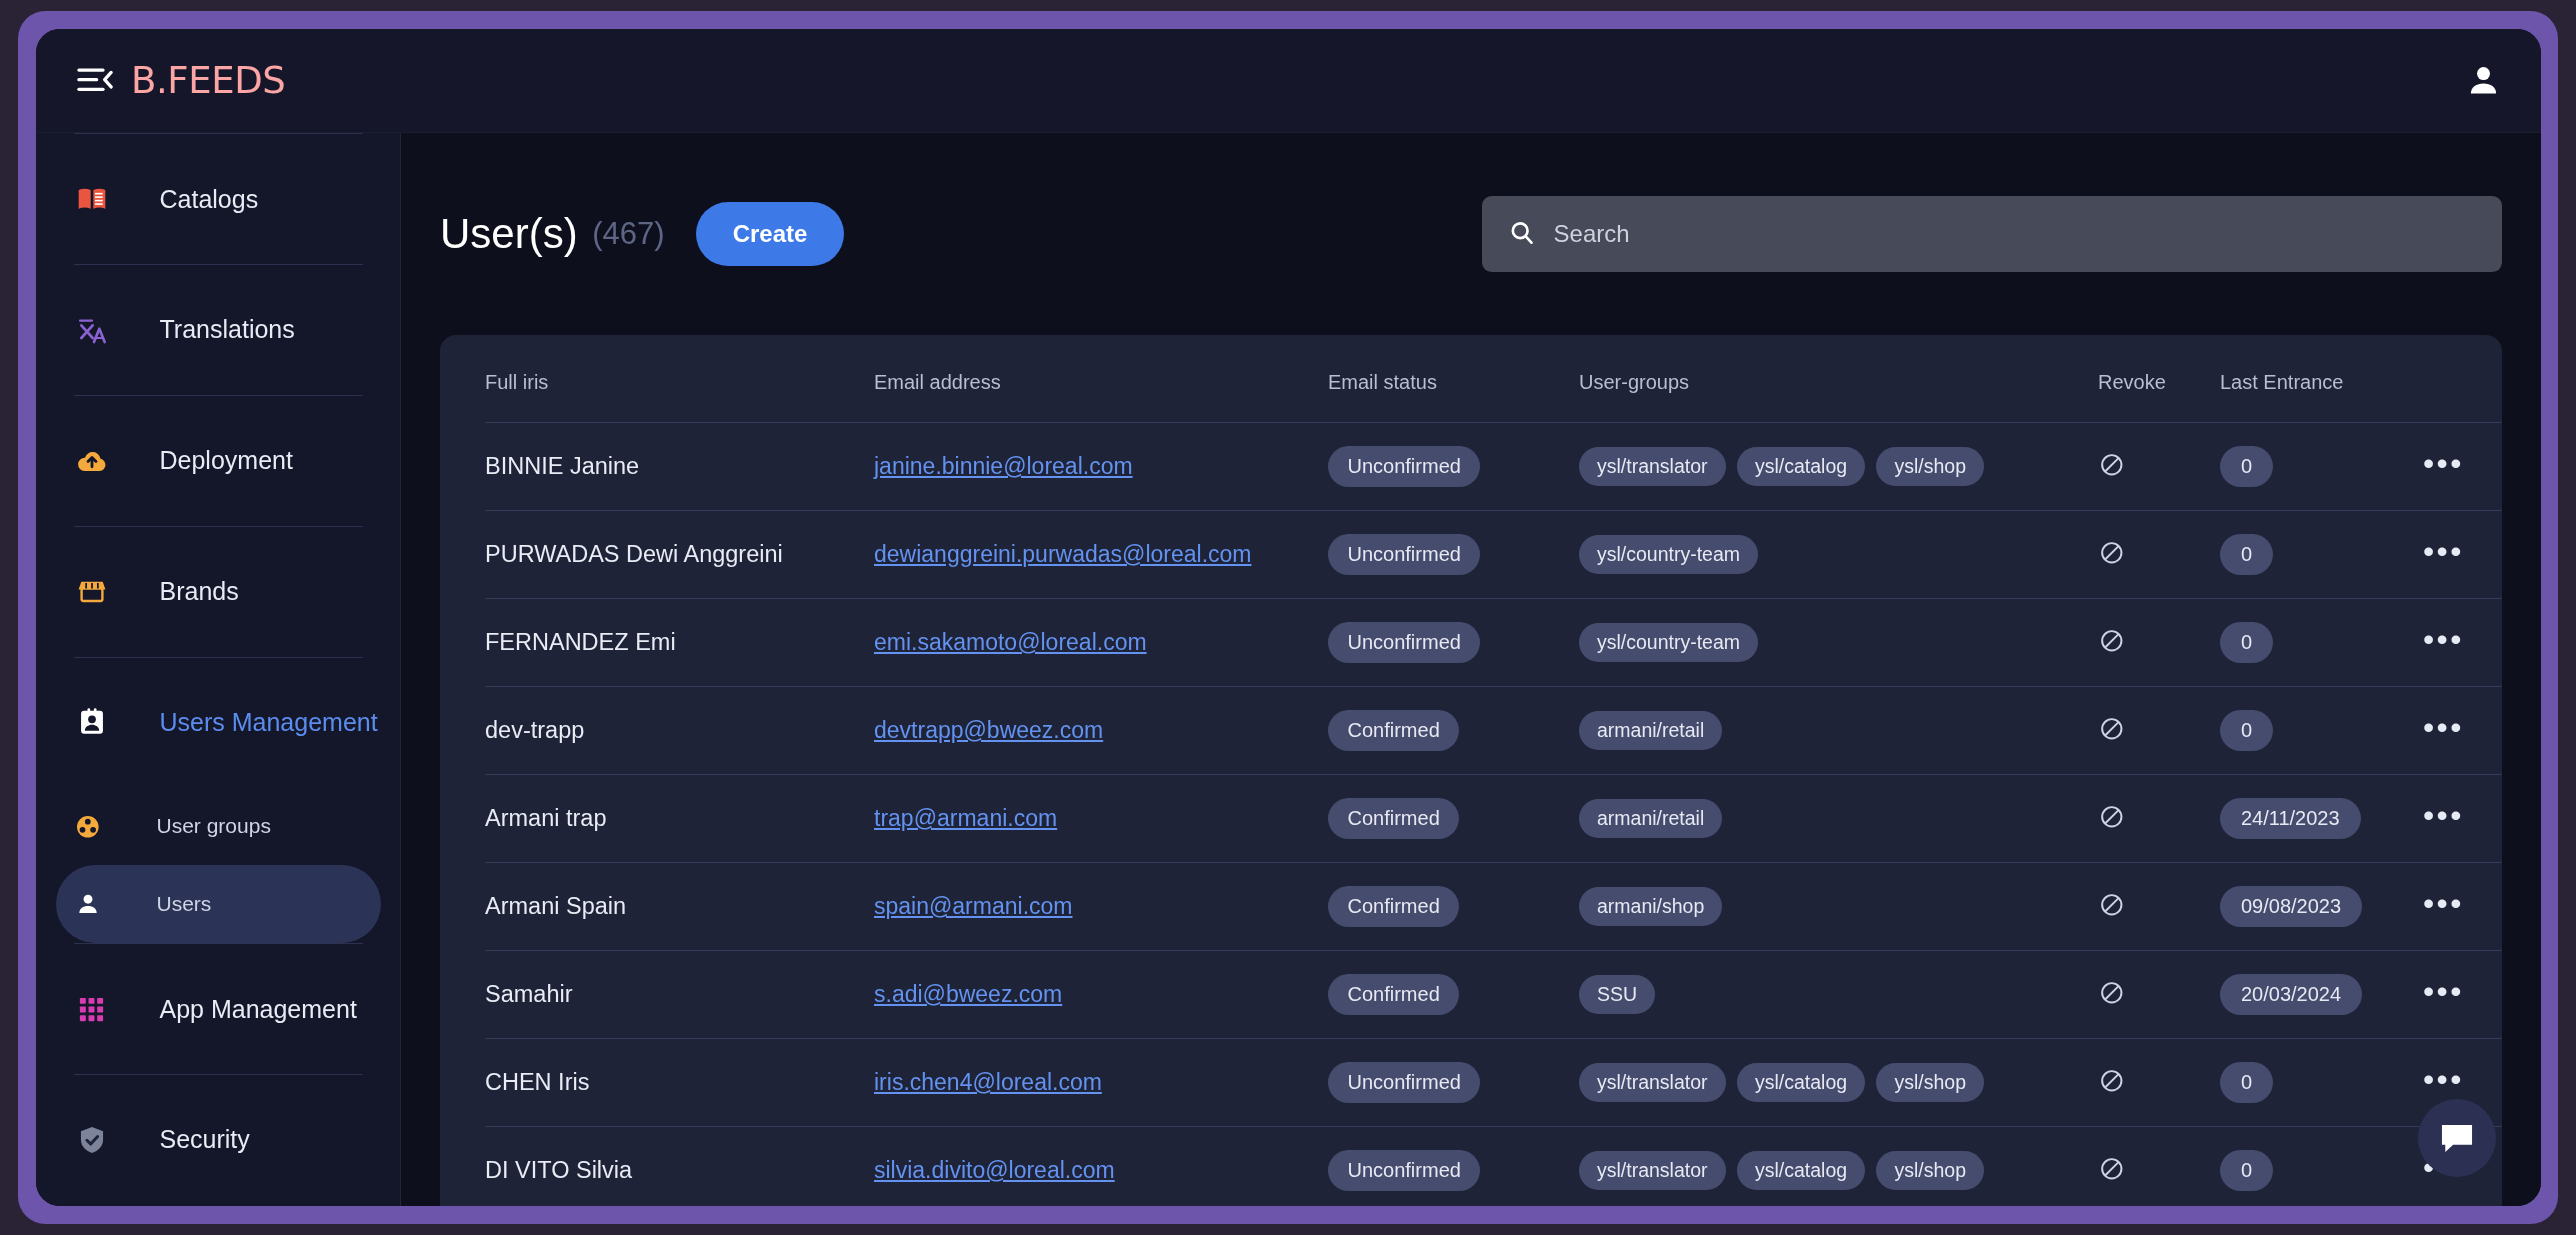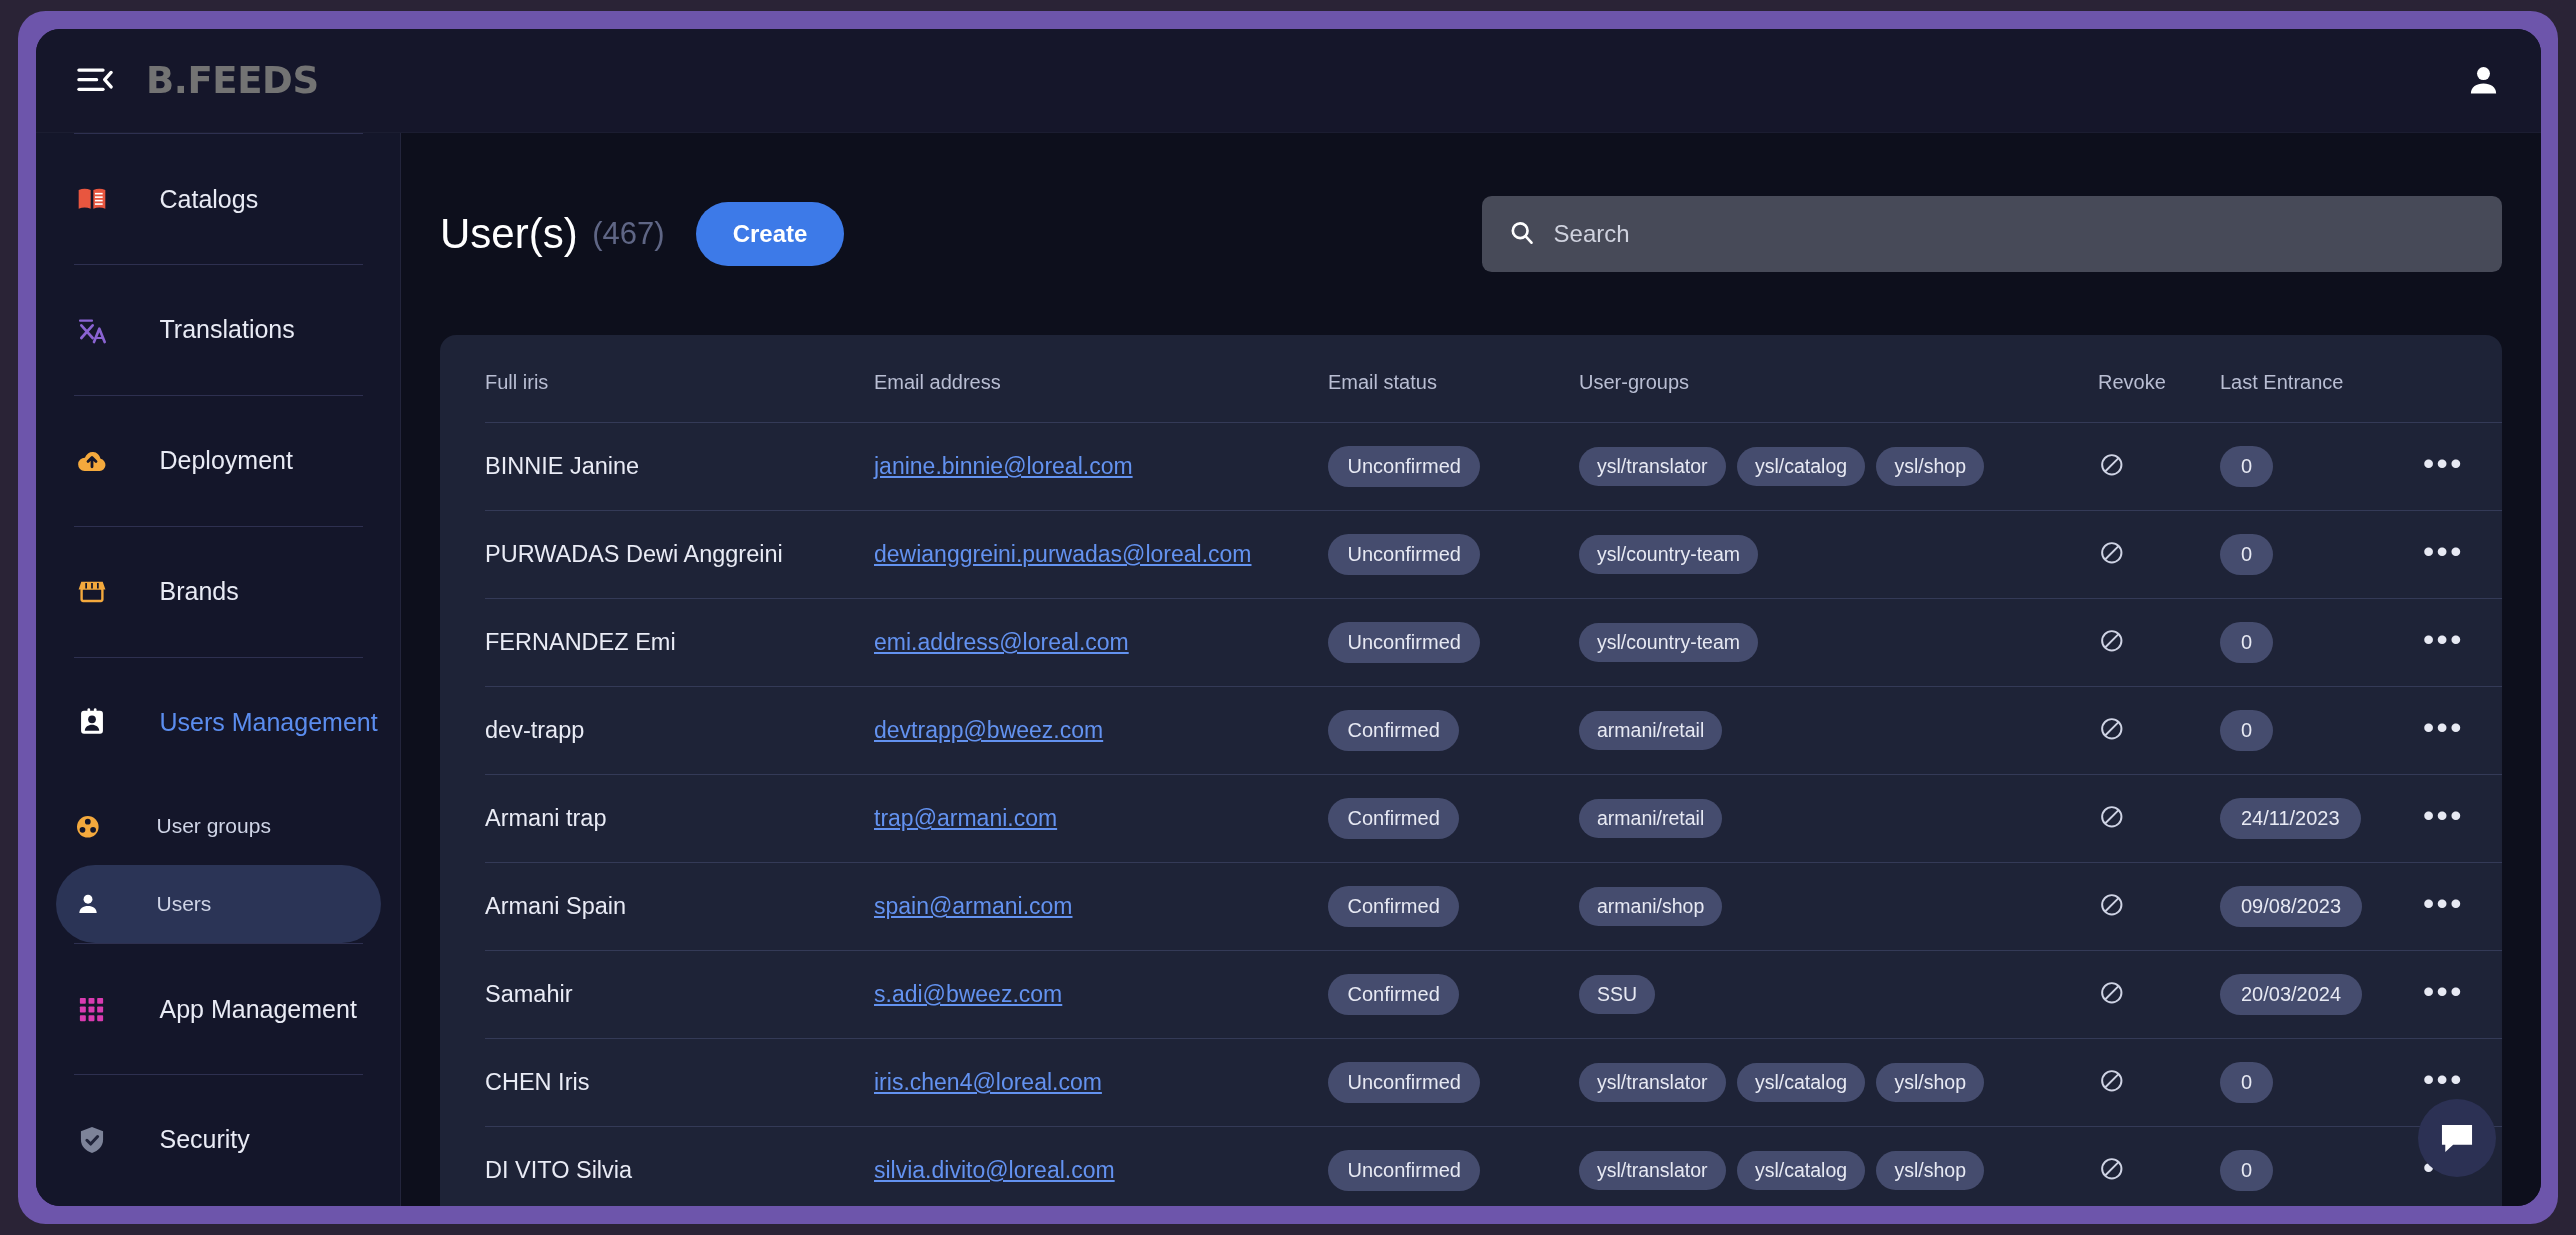--- a/index.html
+++ b/index.html
@@ -34,22 +34,22 @@
   #topbar {
     position: absolute; left: 0; top: 0;
     width: 100%; height: 104px;
     background: #15162a;
     display: flex; align-items: center;
     padding: 0 36px 0 36px;
     border-bottom: 0.8px solid #1b1d31;
   }
   #hamburger { width: 45px; height: 45px; display:flex; align-items:center; justify-content:center; cursor:pointer; }
   #brand {
-    color: #737373; font-size: 37px; font-weight: 700;
-    letter-spacing: -0.4px; margin-left: 29px;
+    color: #fca5a5; font-size: 37px; font-weight: 400;
+    letter-spacing: -0.4px; margin-left: 14px;
     font-family: "DejaVu Sans", sans-serif;
   }
   #account-icon { margin-left: auto; width: 44px; height: 44px; display:flex; align-items:center; justify-content:center; cursor:pointer; }
 
   
   #body-row {
     position: absolute; left: 0; top: 104px;
     width: 100%; height: calc(100% - 104px);
     display: flex;
   }
@@ -406,21 +406,21 @@
                       <svg width="27.6" height="27.6" viewBox="0 0 24 24" fill="none" stroke="#cfd3e4" stroke-width="1.7">
                         <circle cx="12" cy="12" r="8.4"></circle>
                         <path d="M6.6 17.4 L17.4 6.6" stroke-linecap="round"></path>
                       </svg>
                     </span></td>
                   <td><span class="entrance">0</span></td>
                   <td><span class="kebab">•••</span></td>
                 </tr>
                 <tr>
                   <td class="cell-name">FERNANDEZ Emi</td>
-                  <td class="cell-email"><a>emi.address@loreal.com</a></td>
+                  <td class="cell-email"><a>emi.sakamoto@loreal.com</a></td>
                   <td><span class="pill">Unconfirmed</span></td>
                   <td><span class="tag">ysl/country-team</span></td>
                   <td><span class="revoke-btn">
                       <svg width="27.6" height="27.6" viewBox="0 0 24 24" fill="none" stroke="#cfd3e4" stroke-width="1.7">
                         <circle cx="12" cy="12" r="8.4"></circle>
                         <path d="M6.6 17.4 L17.4 6.6" stroke-linecap="round"></path>
                       </svg>
                     </span></td>
                   <td><span class="entrance">0</span></td>
                   <td><span class="kebab">•••</span></td>

